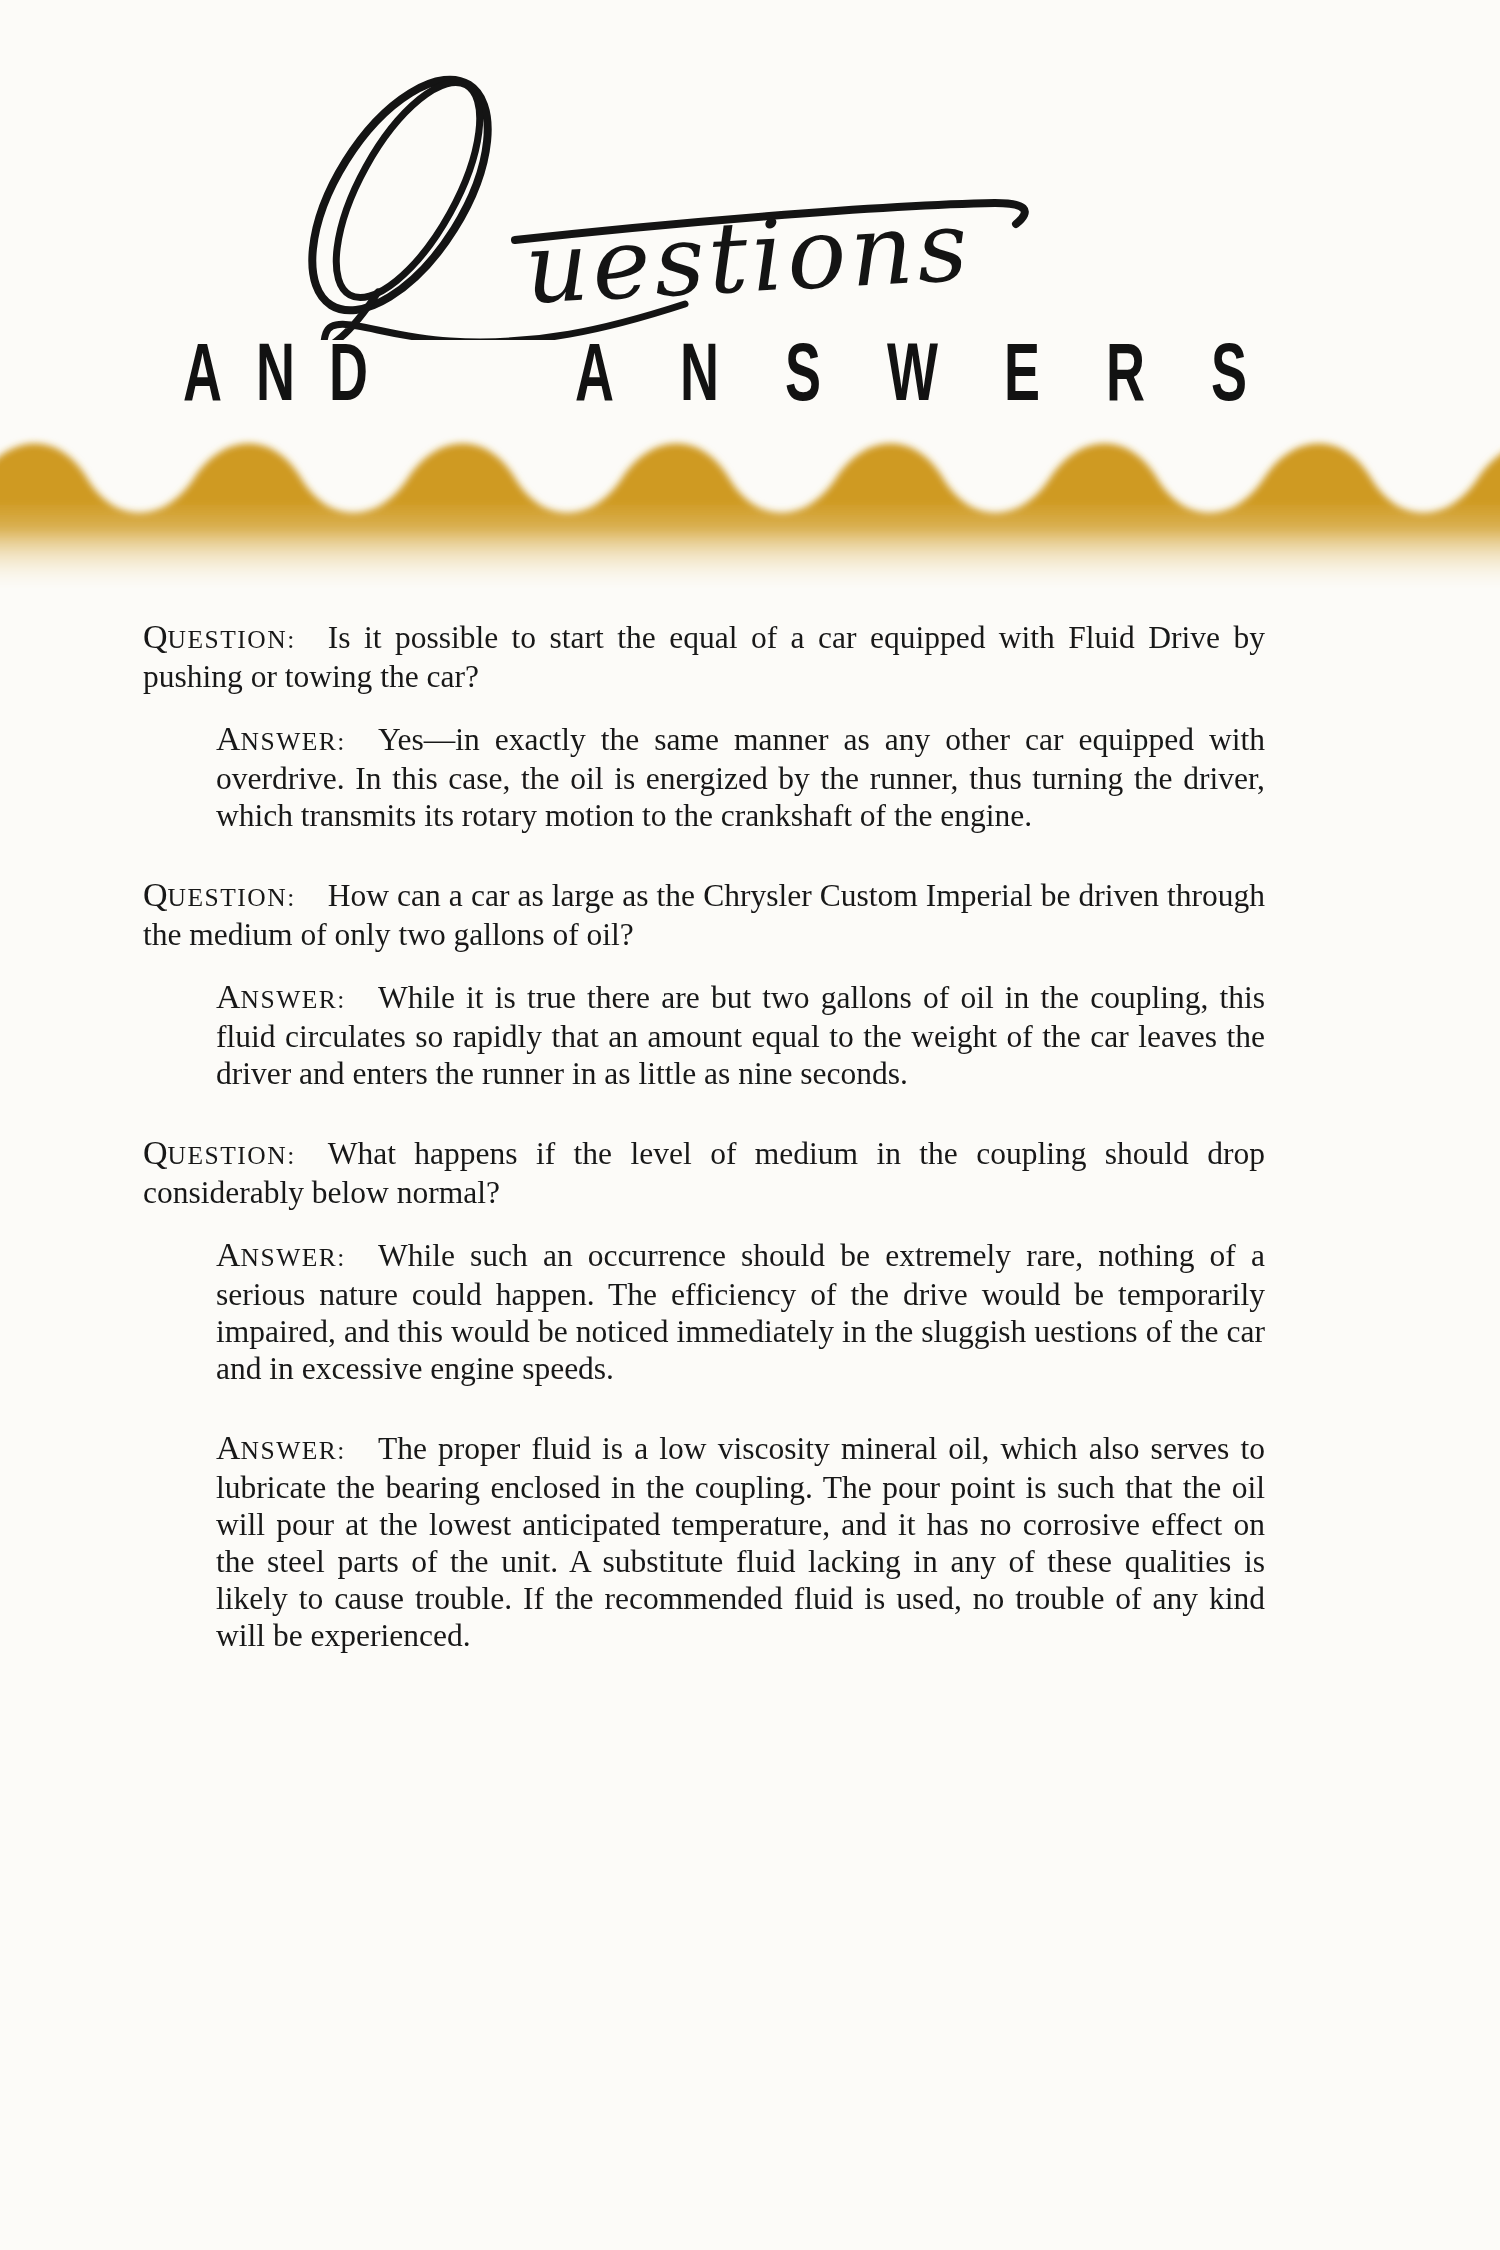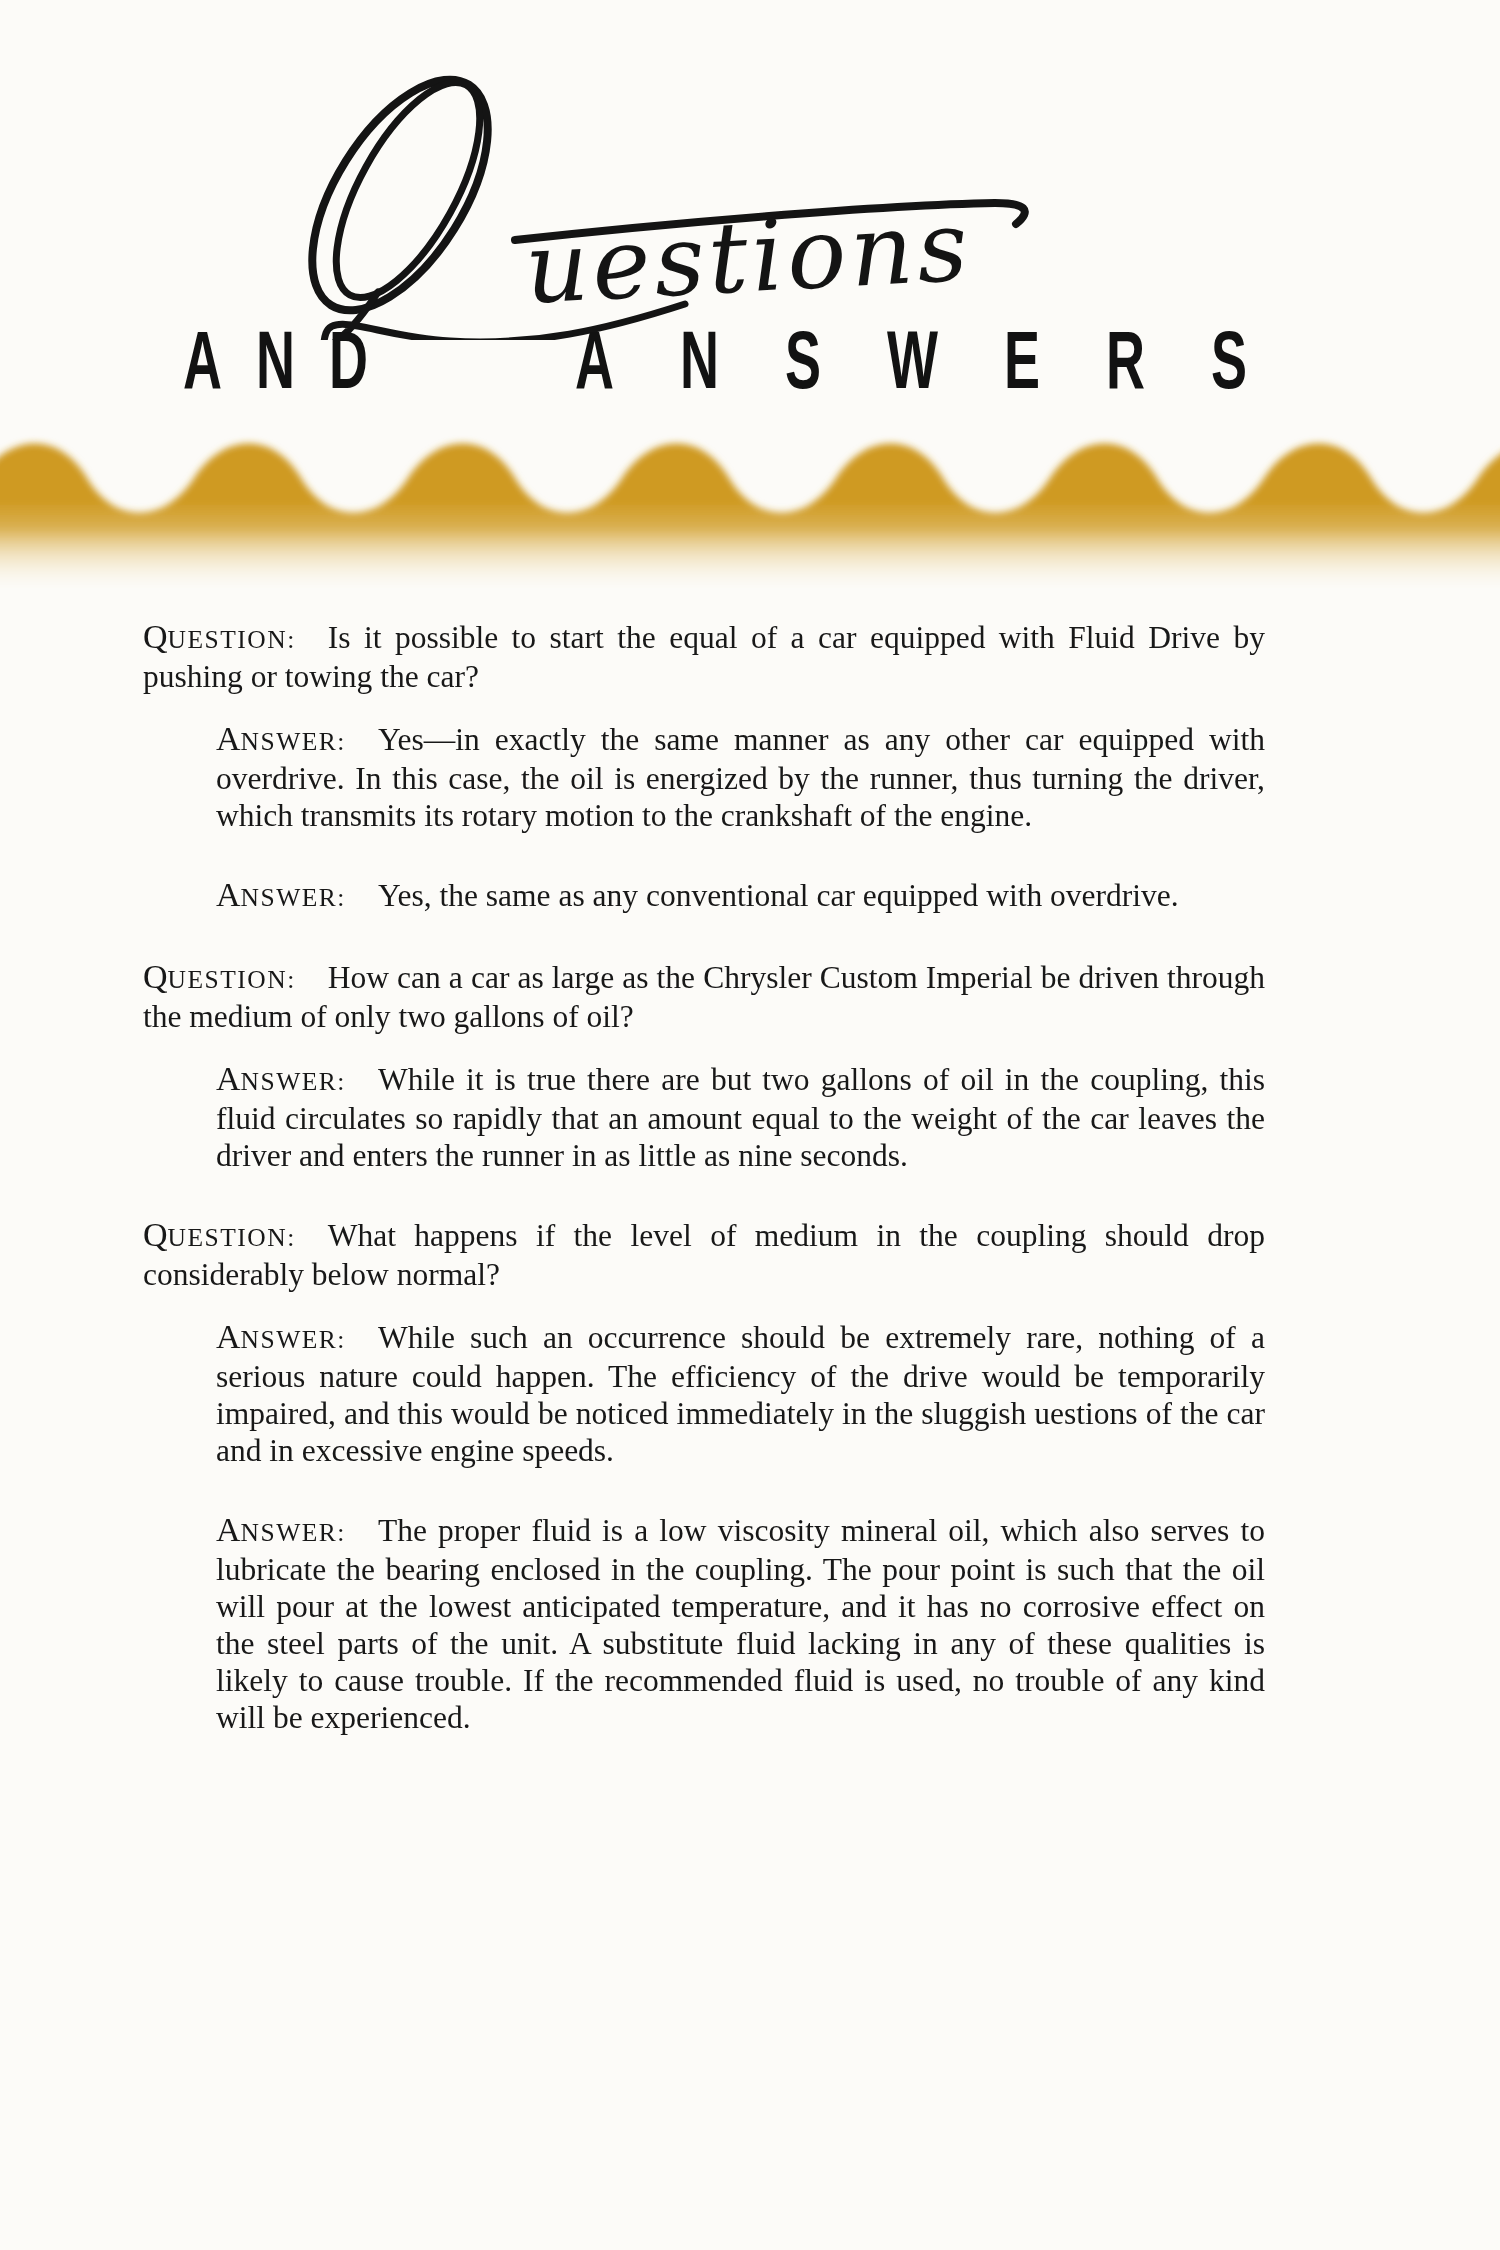--- a/index.html
+++ b/index.html
@@ -20,21 +20,21 @@
   .script-tail {
     font-family:"DejaVu Serif", serif;
     font-style:italic;
     font-size:98px;
     letter-spacing:4px;
     fill:#141414;
   }
 
   
   .subtitle {
-    position:absolute; left:183px; top:344px; width:1130px;
+    position:absolute; left:183px; top:356px; width:1130px;
     display:flex; justify-content:space-between; align-items:flex-end;
   }
   .subtitle span {
     display:inline-block;
     font-family:"Liberation Sans", sans-serif;
     font-weight:700;
     font-size:54px;
     color:#121212;
     transform:scaleY(1.5);
     transform-origin:50% 100%;
@@ -105,21 +105,20 @@
   </svg>
 
   <div class="qa-wrap">
 
     <div>
       <p class="q"><span class="lbl"><span class="li">Q</span><span class="lr">uestion:</span></span><span>Is it possible to start the equal of a car equipped with Fluid Drive by pushing or towing the car?</span></p>
       <p class="a"><span class="lbl"><span class="li">A</span><span class="lr">nswer:</span></span><span>Yes—in exactly the same manner as any other car equipped with overdrive. In this case, the oil is energized by the runner, thus turning the driver, which transmits its rotary motion to the crankshaft of the engine.</span></p>
     </div>
 
     <div>
-      <p class="a"><span class="lbl"><span class="li">A</span><span class="lr">nswer:</span></span><span>Yes, the same as any conventional car equipped with overdrive.</span></p>
     </div>
 
     <div>
       <p class="q"><span class="lbl"><span class="li">Q</span><span class="lr">uestion:</span></span><span>How can a car as large as the Chrysler Custom Imperial be driven through the medium of only two gallons of oil?</span></p>
       <p class="a"><span class="lbl"><span class="li">A</span><span class="lr">nswer:</span></span><span>While it is true there are but two gallons of oil in the coupling, this fluid circulates so rapidly that an amount equal to the weight of the car leaves the driver and enters the runner in as little as nine seconds.</span></p>
     </div>
 
     <div>
       <p class="q"><span class="lbl"><span class="li">Q</span><span class="lr">uestion:</span></span><span>What happens if the level of medium in the coupling should drop considerably below normal?</span></p>
       <p class="a"><span class="lbl"><span class="li">A</span><span class="lr">nswer:</span></span><span>While such an occurrence should be extremely rare, nothing of a serious nature could happen. The efficiency of the drive would be temporarily impaired, and this would be noticed immediately in the sluggish uestions of the car and in excessive engine speeds.</span></p>

